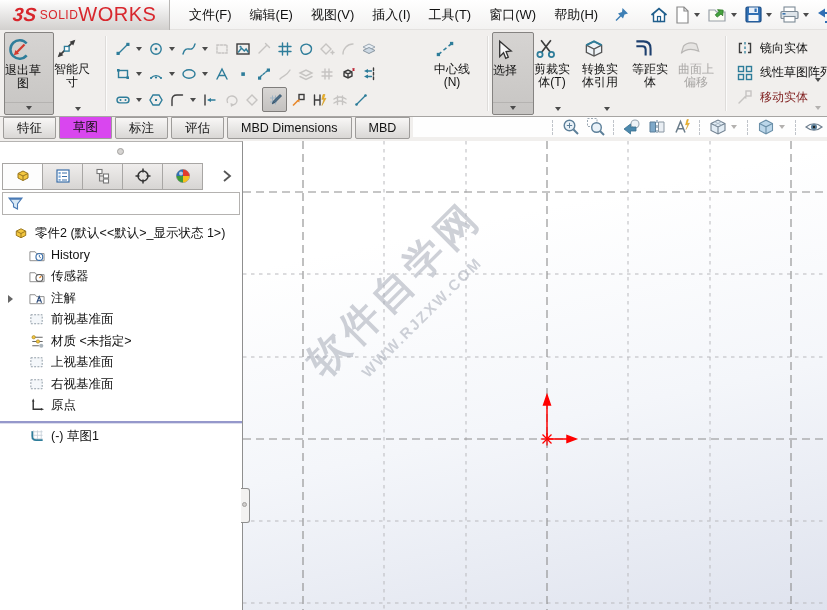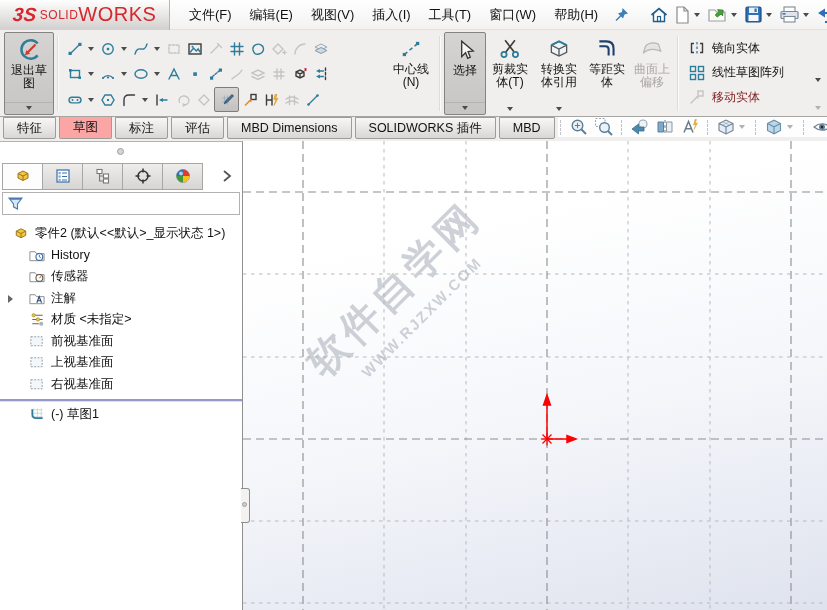--- a/index.html
+++ b/index.html
@@ -23,21 +23,21 @@
   .menu-item{padding:5px 9px;font-size:13px;cursor:default;white-space:nowrap}
   .pinbox{margin-left:6px;display:flex;align-items:center}
   .qsep{width:1px;height:22px;background:#c6c6c6;margin:0 9px}
   .quick{display:flex;align-items:center;gap:2px}
   .qbtn{display:flex;align-items:center;padding:2px 1px}
   .car{width:0;height:0;border-left:3.5px solid transparent;border-right:3.5px solid transparent;border-top:4px solid #4b4b4b;margin:0 3px}
   .car.dis{border-top-color:#b3b1af}
 
   
   .ribbon{height:87px;display:flex;align-items:stretch;padding:1px 0 0 4px;background:#f1efed;border-bottom:1px solid #a7a5a3;box-sizing:border-box;position:relative}
-  .bb{width:48px;flex:none;display:flex;flex-direction:column;align-items:center;margin:1px 0;border-radius:2px}
+  .bb{width:48px;flex:none;display:flex;flex-direction:column;align-items:flex-start;margin:1px 0;border-radius:2px}
   .bb .bic{height:29px;display:flex;align-items:center;justify-content:center;padding-top:2px}
   .bb .blb{text-align:center;line-height:13px;font-size:12px;white-space:nowrap}
   .bb .cap{margin-top:auto;padding:3px 0 4px;display:flex;justify-content:center;width:100%}
   .bb.pressed{background:linear-gradient(#d6d4d2,#c7c5c3);border:1px solid #858381}
   .bb.pressed .cap{border-top:1px solid #b5b3b1}
   .bb.dis .blb{color:#a9a7a5}
   .rsep{width:0;border-left:1px solid #dedcda;border-right:1px solid #fbfbfa;margin:5px 3px}
   .sgrid{width:324px;flex:none;display:flex;flex-direction:column;justify-content:space-between;padding:5px 0 4px 2px;box-sizing:border-box}
   .srow{display:flex;align-items:center;height:25px}
   .cell{width:21px;height:24px;flex:none;display:flex;align-items:center;justify-content:center;border-radius:2px}
@@ -47,21 +47,21 @@
   .rrow{display:flex;align-items:center;gap:6px;height:22px;white-space:nowrap}
   .rrow .rlb{font-size:12px}
   .rrow.dis .rlb{color:#7f1d1d}
   .edgecar{position:absolute;right:3px}
 
   
   .tabrow{height:24px;display:flex;align-items:flex-start}
   .tabs{display:flex;padding-left:3px}
   .tab{border:1px solid #9e9c9a;background:linear-gradient(#f8f7f6,#d9d7d5);padding:0 13px;display:flex;align-items:center;
        font-size:12.5px;border-radius:0 0 2px 2px;margin-right:3px;height:22px;box-sizing:border-box;white-space:nowrap}
-  .tab.active{background:#fca5a5;border-top:none;height:23px;margin-top:-1px;padding-top:1px}
+  .tab.active{background:#d946ef;border-top:none;height:23px;margin-top:-1px;padding-top:1px}
   .viewtop{flex:1;background:#fefefe;display:flex;align-items:center;justify-content:flex-end;gap:5px;padding-right:3px}
   .hsep{width:1px;height:15px;border-left:1px dashed #c0c4ca;margin:0 2px}
   .hbtn{display:flex;align-items:center}
 
   
   .main{display:flex;height:469px}
   .panel{width:243px;flex:none;background:#fff;border-top:1px solid #b5b3b1;border-right:1px solid #8f8f8f;box-sizing:border-box;position:relative}
   .pgrip{height:20px;position:relative}
   .dot{position:absolute;left:50%;top:6px;width:7px;height:7px;margin-left:-4px;border-radius:50%;background:#d6d4d2;border:1px solid #a3a19f;box-sizing:border-box}
   .ptabs{display:flex;align-items:center;height:28px;margin:0 3px 0 2px;position:relative}
@@ -175,20 +175,37 @@
       </div>
       <div class="blb">
           <div>退出草</div>
           <div>图</div>
         </div>
       <div class="cap">
           <span class="car"></span>
         </div>
     </div>
 
+    <div class="bb">
+      <div class="bic">
+        <svg width="25" height="25" viewBox="0 0 24 24">
+          <line x1="5" y1="19" x2="19" y2="5" stroke="#3c3c3c" stroke-width="1.6"></line>
+          <polygon points="3.5,20.5 9,18.5 5.5,15" fill="#3c3c3c"></polygon>
+          <polygon points="20.5,3.5 15,5.5 18.5,9" fill="#3c3c3c"></polygon>
+          <rect x="10" y="10" width="4.5" height="4.5" fill="#fff" stroke="#2e7d9a" stroke-width="1.3"></rect>
+        </svg>
+      </div>
+      <div class="blb">
+          <div>智能尺</div>
+          <div>寸</div>
+        </div>
+      <div class="cap">
+          <span class="car"></span>
+        </div>
+    </div>
 
     <div class="rsep"></div>
 
     <div class="sgrid">
       <div class="srow">
         <div class="cell">
             <svg class="i16" width="16" height="16" viewBox="0 0 16 16">
               <line x1="3.5" y1="12.5" x2="12.5" y2="3.5" class="kb"></line>
               <rect x="1.5" y="10.8" width="3.2" height="3.2" class="fb"></rect>
               <rect x="11.3" y="1.8" width="3.2" height="3.2" class="fb"></rect>
@@ -543,23 +560,20 @@
           <span>草图</span>
         </div>
       <div class="tab">
           <span>标注</span>
         </div>
       <div class="tab">
           <span>评估</span>
         </div>
       <div class="tab">
           <span>MBD Dimensions</span>
-        </div>
-      <div class="tab">
-          <span>SOLIDWORKS 插件</span>
         </div>
       <div class="tab">
           <span>MBD</span>
         </div>
     </div>
     <div class="viewtop">
       <div class="hsep"></div>
       <div class="hbtn">
         <svg width="20" height="20" viewBox="0 0 20 20">
           <circle cx="8.5" cy="8.5" r="5.3" fill="#eaf2f8" stroke="#5c7f99" stroke-width="1.4"></circle>
@@ -712,44 +726,52 @@
         <div class="trow">
           <span class="exp"></span>
           <svg class="tic" viewBox="0 0 18 18">
             <path d="M1.5 5 h5.5 l1.5 2 h8 v7.5 h-15 Z" fill="#fff" stroke="#8a8a8a" stroke-width="1"></path>
             <path d="M8.8 13.5 L11.3 7 L13.8 13.5 M9.8 11.4 h3" fill="none" stroke="#2a4a7a" stroke-width="1.2"></path>
           </svg>
           <span>注解</span>
         </div>
         <div class="trow">
           <svg class="tic" viewBox="0 0 18 18">
+            <rect x="2.5" y="4" width="12" height="9.5" fill="#f4f7fa" stroke="#8a97a2" stroke-width="1" stroke-dasharray="2 1.5"></rect>
+          </svg>
+          <span>前视基准面</span>
+        </div>
+        <div class="trow">
+          <svg class="tic" viewBox="0 0 18 18">
             <path d="M4 4.5 H15 M4 9 H15 M4 13.5 H11" stroke="#666" stroke-width="1.3" fill="none"></path>
             <circle cx="5.5" cy="4.5" r="1.8" fill="#f3c73f" stroke="#97741c" stroke-width=".6"></circle>
             <circle cx="10" cy="9" r="1.8" fill="#f3c73f" stroke="#97741c" stroke-width=".6"></circle>
             <circle cx="13.5" cy="13.5" r="2.2" fill="#aab4bc"></circle>
           </svg>
           <span>材质 &lt;未指定&gt;</span>
         </div>
         <div class="trow">
           <svg class="tic" viewBox="0 0 18 18">
             <rect x="2.5" y="4" width="12" height="9.5" fill="#f4f7fa" stroke="#8a97a2" stroke-width="1" stroke-dasharray="2 1.5"></rect>
           </svg>
-          <span>前视基准面</span>
+          <span>上视基准面</span>
         </div>
         <div class="trow">
           <svg class="tic" viewBox="0 0 18 18">
             <rect x="2.5" y="4" width="12" height="9.5" fill="#f4f7fa" stroke="#8a97a2" stroke-width="1" stroke-dasharray="2 1.5"></rect>
           </svg>
-          <span>上视基准面</span>
+          <span>右视基准面</span>
         </div>
         <div class="trow">
           <svg class="tic" viewBox="0 0 18 18">
-            <rect x="2.5" y="4" width="12" height="9.5" fill="#f4f7fa" stroke="#8a97a2" stroke-width="1" stroke-dasharray="2 1.5"></rect>
-          </svg>
-          <span>右视基准面</span>
+            <path d="M5 4 V13 H14" fill="none" stroke="#333" stroke-width="1.5"></path>
+            <polygon points="5,1.5 3.6,4.8 6.4,4.8" fill="#333"></polygon>
+            <polygon points="16.5,13 13.2,11.6 13.2,14.4" fill="#333"></polygon>
+          </svg>
+          <span>原点</span>
         </div>
         <div class="rollback"></div>
         <div class="trow">
           <svg class="tic" viewBox="0 0 18 18">
             <path d="M3 4 H15 M3 7.7 H15 M3 11.4 H15 M5.5 2.5 V13 M9.5 2.5 V13 M13.5 2.5 V13" stroke="#c2ccd6" stroke-width=".8" fill="none"></path>
             <path d="M4 3.5 V9 Q4 12.8 8 12.8 H15" fill="none" stroke="#2e7d9a" stroke-width="1.8"></path>
           </svg>
           <span>(-) 草图1</span>
         </div>
       </div>

